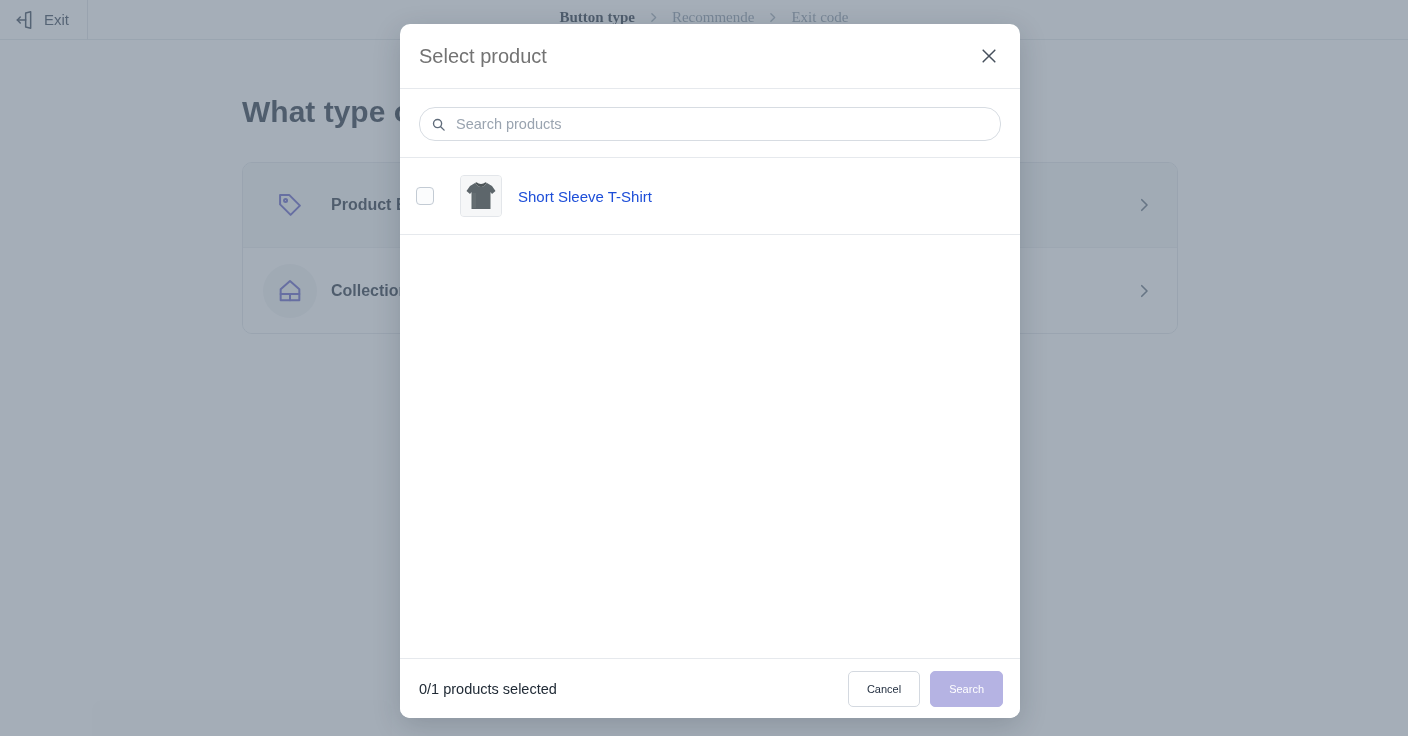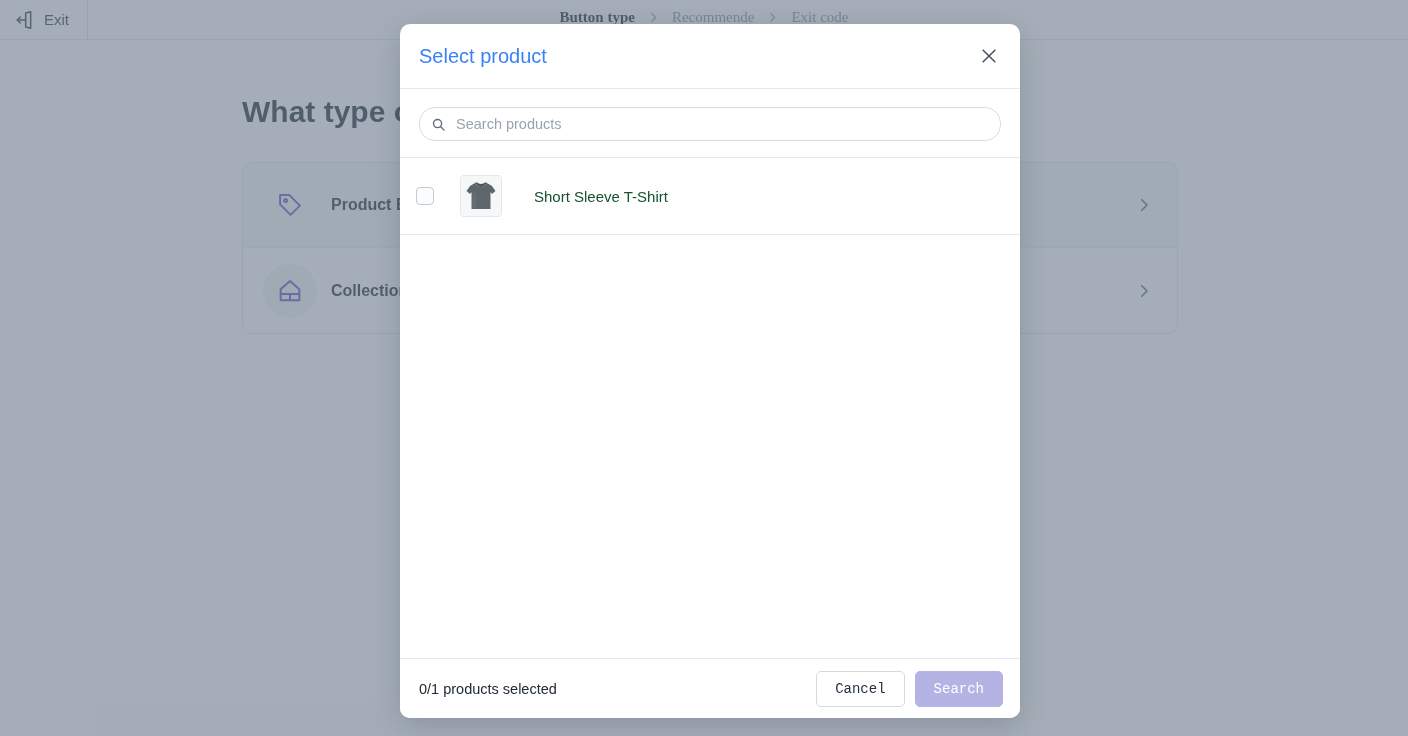--- a/index.html
+++ b/index.html
@@ -142,21 +142,21 @@
     position: relative;
     height: 65px;
     flex: 0 0 auto;
     display: flex;
     align-items: center;
     padding: 0 20px 0 19px;
     border-bottom: 1px solid #e6e9ed;
   }
   .modal-title {
     font-size: 20px;
-    color: #3b82f6;
+    color: #737373;
     line-height: 24px;
   }
   .close-btn {
     position: absolute;
     right: 16px;
     top: 50%;
     transform: translateY(-50%);
     width: 30px;
     height: 30px;
     display: flex;
@@ -229,42 +229,42 @@
     border-radius: 4px;
     background: #f7f8f9;
     flex: 0 0 auto;
     overflow: hidden;
     display: flex;
     align-items: center;
     justify-content: center;
   }
   .thumb svg { width: 40px; height: 40px; display: block; }
   .product-name {
-    margin-left: 32px;
+    margin-left: 16px;
     font-size: 15px;
-    color: #14532d;
+    color: #1d4ed8;
   }
 
   .modal-footer {
     flex: 0 0 auto;
     height: 60px;
     border-top: 1px solid #e6e9ed;
     display: flex;
     align-items: center;
     padding: 0 17px 0 19px;
     background: #ffffff;
   }
   .selected-count {
     font-size: 14.5px;
     color: #212b36;
     flex: 1 1 auto;
   }
   .btn {
-    font-family: Liberation Mono, monospace;
-    font-size: 14px;
+    font-family: Liberation Sans, sans-serif;
+    font-size: 11px;
     height: 36px;
     border-radius: 5px;
     padding: 0 18px;
     cursor: pointer;
   }
   .btn-cancel {
     background: #ffffff;
     border: 1px solid #d4d9e0;
     color: #243041;
     margin-right: 10px;

